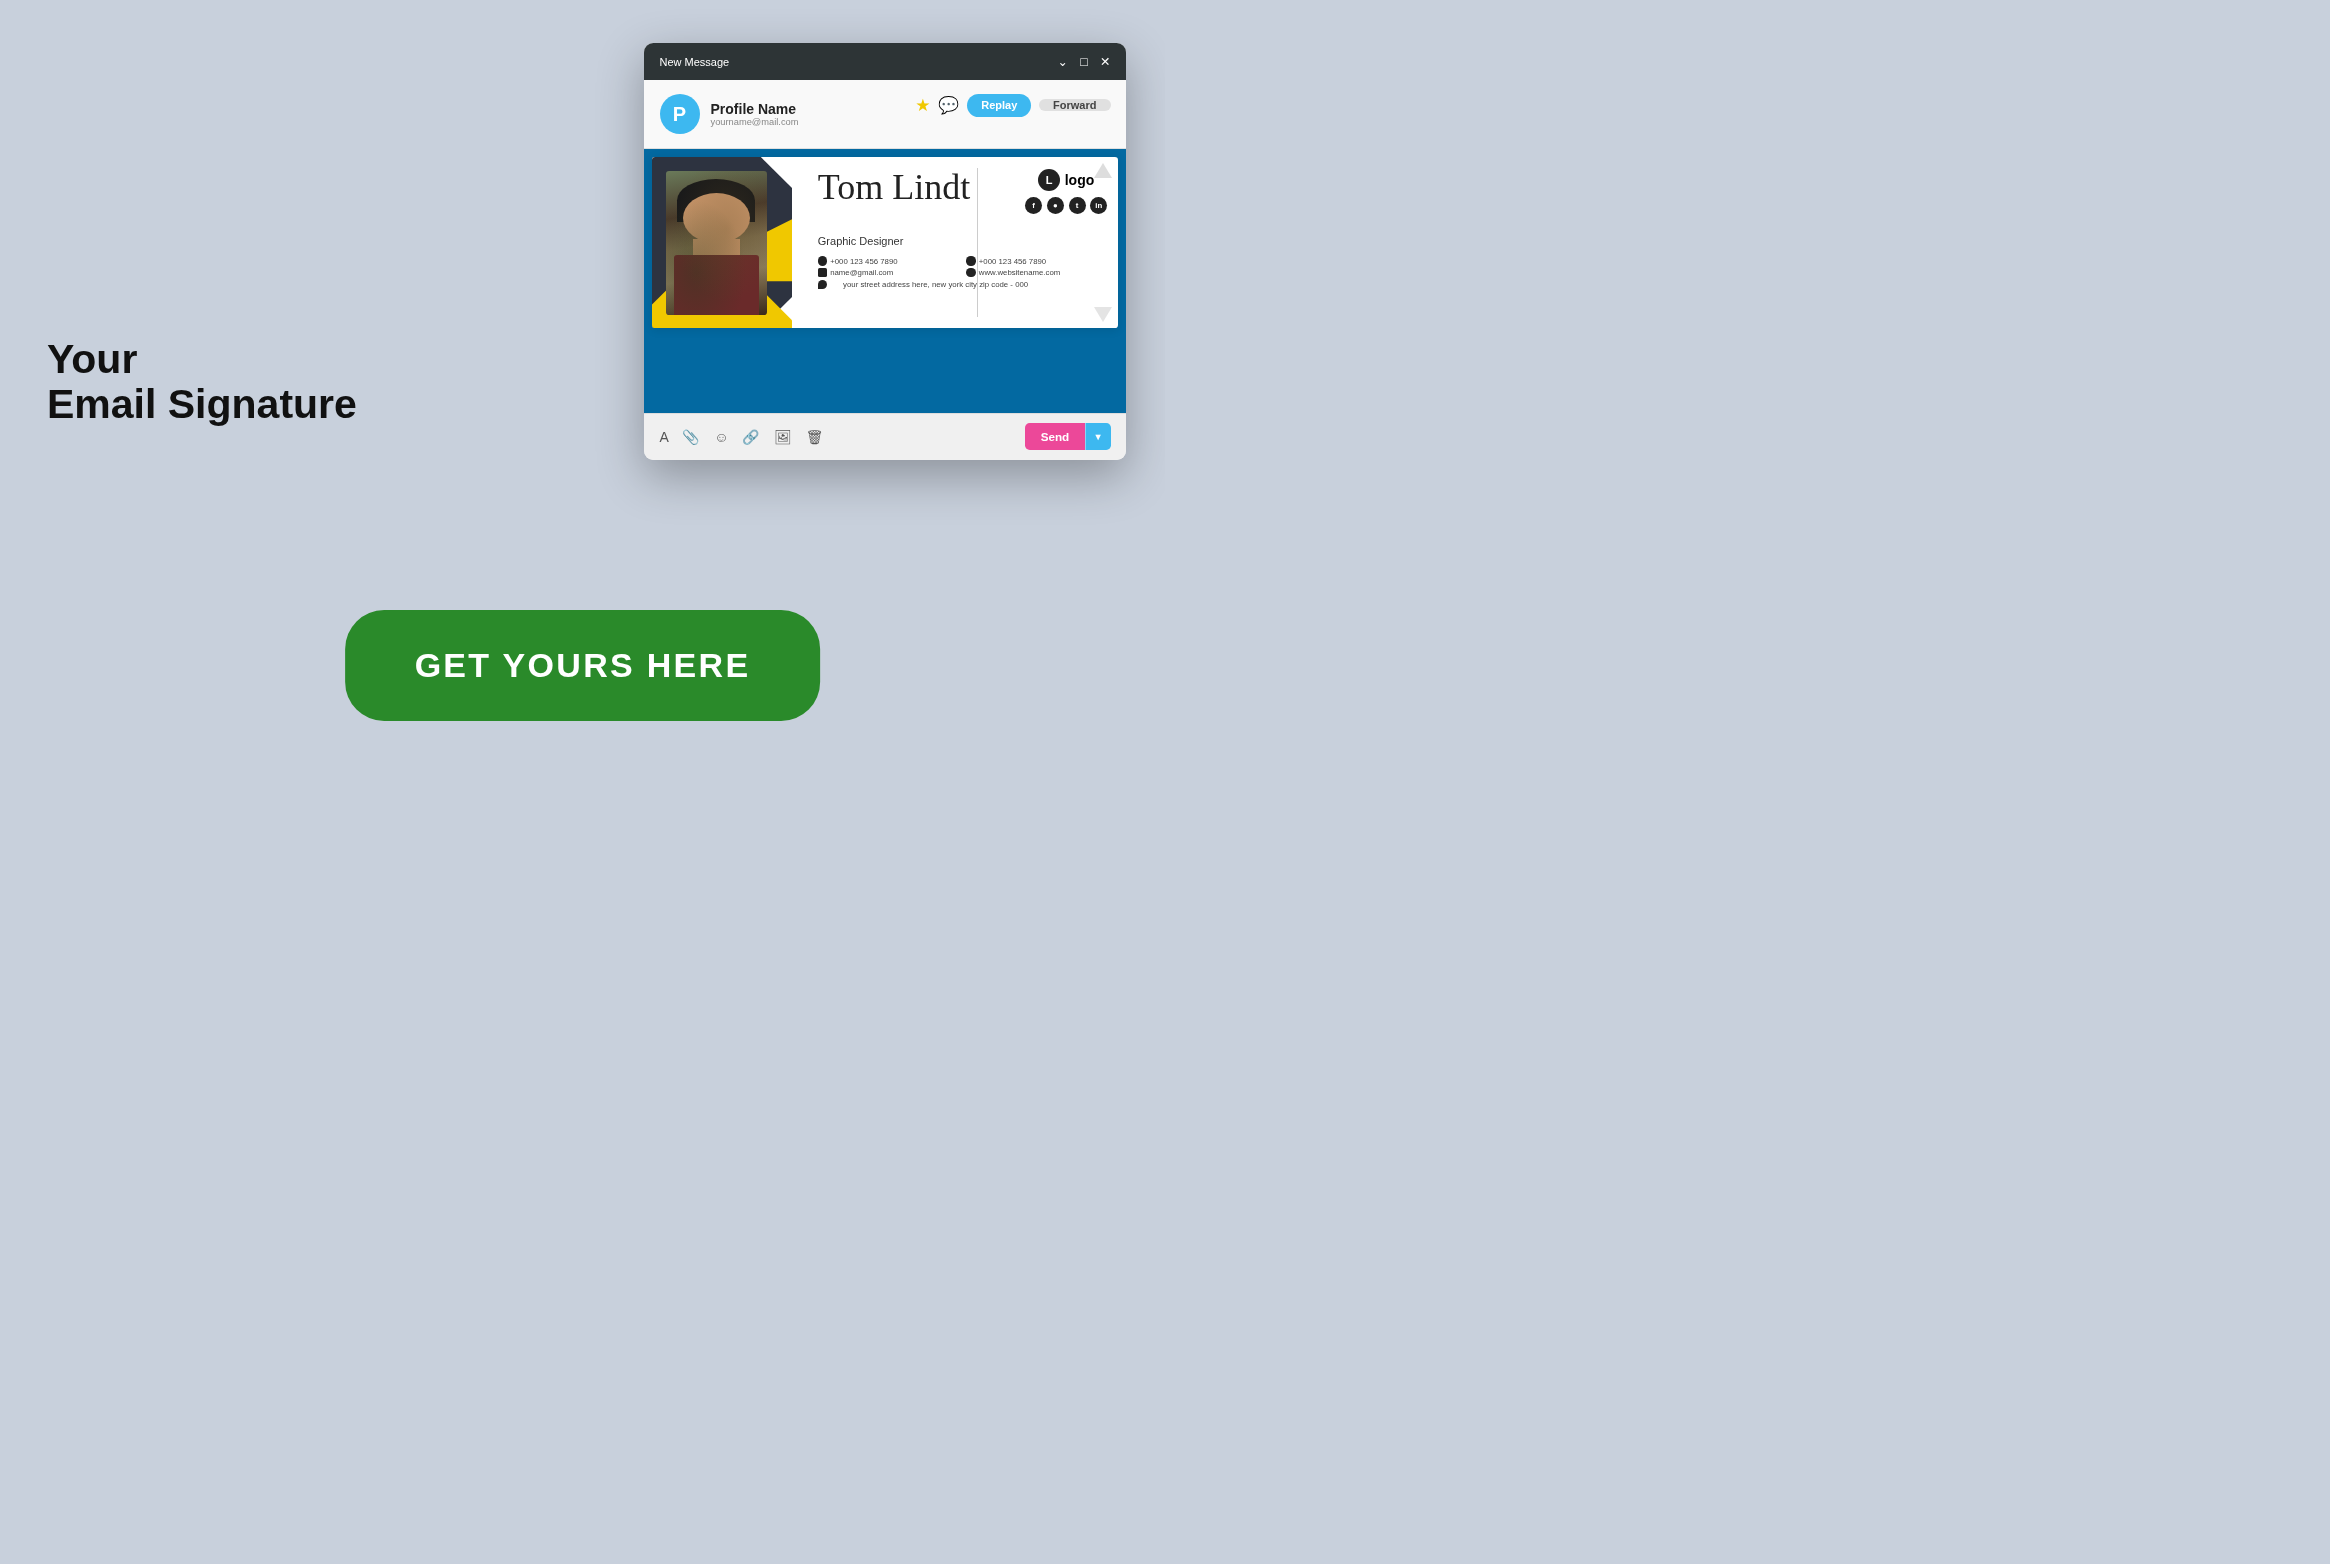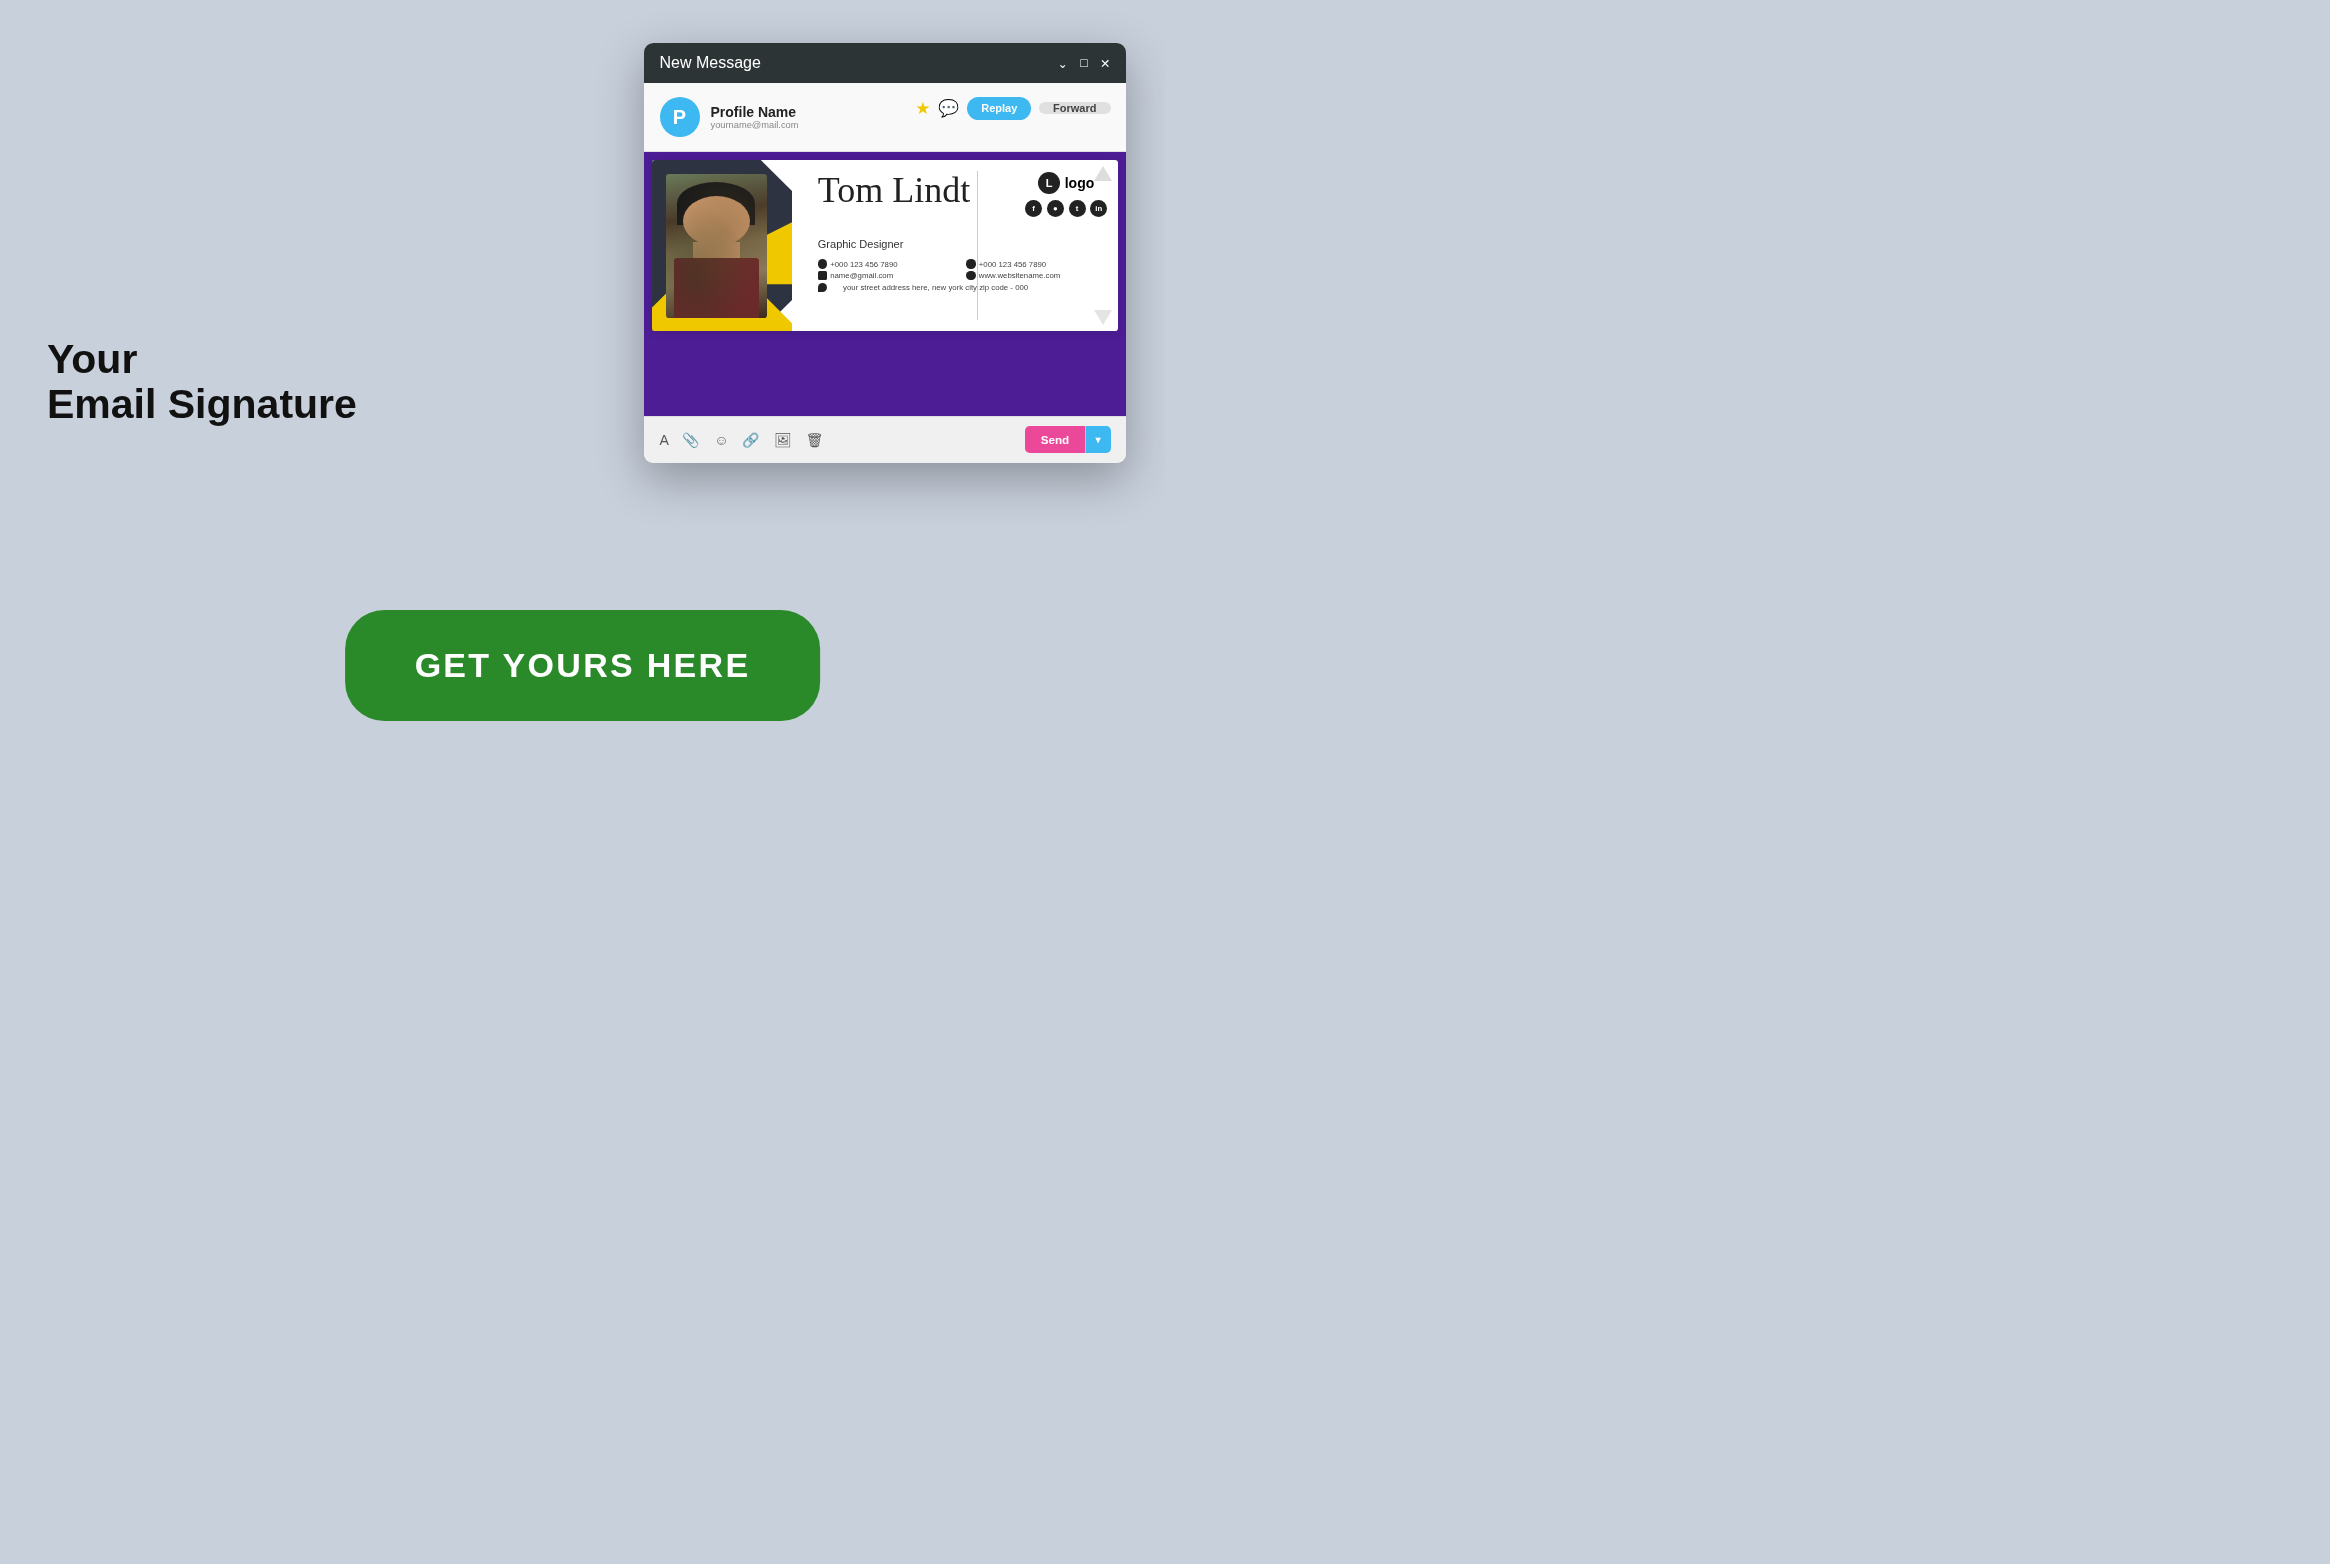--- a/index.html
+++ b/index.html
@@ -68,21 +68,21 @@
     
     .title-bar {
       background: #2d3436;
       color: white;
       padding: 11px 15.5px;
       display: flex;
       align-items: center;
       justify-content: space-between;
     }
     .title-bar-title {
-      font-size: 16px;
+      font-size: 11px;
       font-weight: 500;
     }
     .title-bar-controls {
       display: flex;
       gap: 12.4px;
       align-items: center;
     }
     .title-bar-icon {
       color: white;
       font-size: 12.4px;
@@ -153,21 +153,21 @@
       border: none;
       border-radius: 15.5px;
       padding: 0 14px;
       font-size: 11px;
       font-weight: 600;
       cursor: pointer;
     }
 
     
     .email-body {
-      background: #4c1d95;
+      background: #0369a1;
       padding: 7.8px;
       min-height: 264px;
       position: relative;
     }
 
     
     .signature-card {
       background: white;
       border-radius: 3.1px;
       overflow: hidden;

